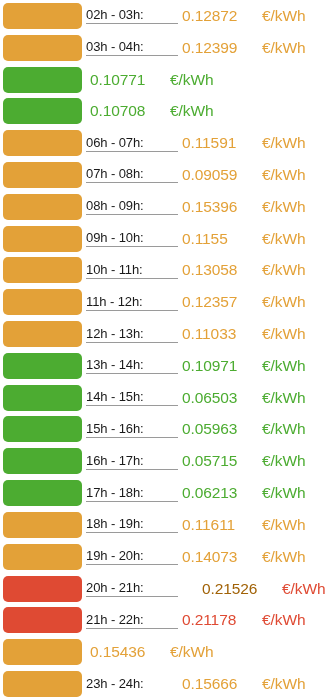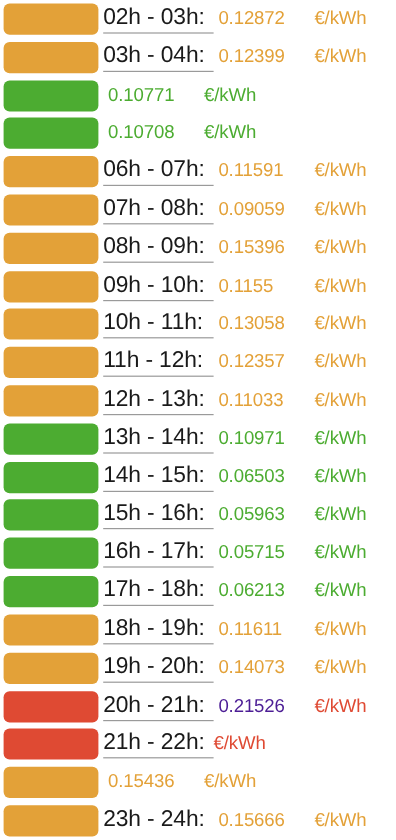--- a/index.html
+++ b/index.html
@@ -46,21 +46,21 @@
     flex: 1 1 auto;
     display: flex;
     align-items: center;
     position: relative;
     padding-right: 4px;
     box-sizing: border-box;
   }
   .time-label {
     width: 92px;
     flex: 0 0 92px;
-    font-size: 19px;
+    font-size: 13px;
     color: #1a1a1a;
     letter-spacing: -0.1px;
     white-space: nowrap;
     border-bottom: 1px solid #9a9a9a;
     padding-bottom: 1px;
     box-sizing: border-box;
   }
   .price-row.last .time-label {
     border-bottom: none;
   }
@@ -261,30 +261,31 @@
         <span class="price-value" style="color: rgb(227, 161, 56);">0.14073</span>
         <span class="price-unit" style="color: rgb(227, 161, 56);">€/kWh</span>
       </div>
     </div>
     <div class="price-row">
       <div class="swatch-cell">
         <span class="swatch" style="background: rgb(223, 74, 51);"></span>
       </div>
       <div class="info-cell">
         <span class="time-label">20h - 21h:</span>
-        <span class="price-value" style="color: #4c1d95;">0.21526</span>
+        <span class="price-value" style="color: #a16207; margin-left: 20px;">0.21526</span>
         <span class="price-unit" style="color: rgb(223, 74, 51);">€/kWh</span>
       </div>
     </div>
     <div class="price-row">
       <div class="swatch-cell">
         <span class="swatch" style="background: rgb(223, 74, 51);"></span>
       </div>
       <div class="info-cell">
         <span class="time-label">21h - 22h:</span>
+        <span class="price-value" style="color: rgb(223, 74, 51);">0.21178</span>
         <span class="price-unit" style="color: rgb(223, 74, 51);">€/kWh</span>
       </div>
     </div>
     <div class="price-row">
       <div class="swatch-cell">
         <span class="swatch" style="background: rgb(227, 161, 56);"></span>
       </div>
       <div class="info-cell">
         <span class="price-value" style="color: rgb(227, 161, 56);">0.15436</span>
         <span class="price-unit" style="color: rgb(227, 161, 56);">€/kWh</span>

